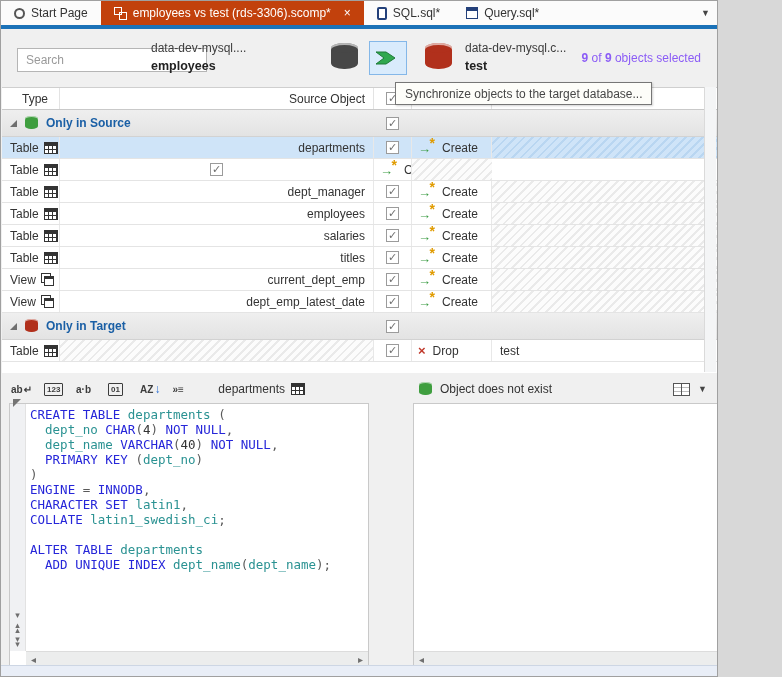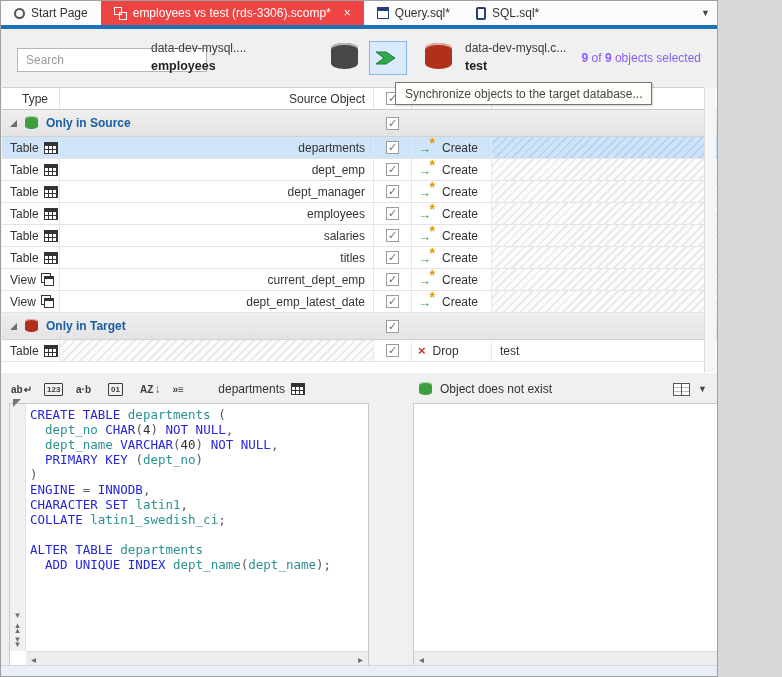--- a/index.html
+++ b/index.html
@@ -4,21 +4,21 @@
 <style>
   html,body{margin:0;padding:0;background:#d8d8d8}
   .app{position:relative;width:718px;height:677px;background:#f0f0f0;
        font-family:"Liberation Sans",sans-serif;font-size:12px;color:#333;
        border:1px solid #a0a0a0;box-sizing:border-box;overflow:hidden}
 
   
   .tabbar{position:absolute;top:0;left:0;right:0;height:24px;background:#fbfbfb;display:flex;align-items:stretch}
   .bluebar{position:absolute;top:24px;left:0;right:0;height:4px;background:#1b72b8}
   .tab{display:flex;align-items:center;gap:6px;padding:0 13px;color:#333;cursor:pointer;white-space:nowrap}
-  .tab.active{background:#ef4444;color:#fff}
+  .tab.active{background:#c2410c;color:#fff}
   .tabclose{margin-left:7px;font-size:12px;line-height:12px}
   .tab-overflow{position:absolute;right:7px;top:7px;font-size:9px;color:#444;cursor:pointer}
   .i-start-page-icon{width:11px;height:11px;border:2px solid #555;border-radius:50%;box-sizing:border-box}
   .i-sql-file-icon{width:10px;height:13px;border:2px solid #23407a;border-radius:2px;box-sizing:border-box;background:#fff}
   .i-query-file-icon{width:12px;height:12px;border:1px solid #23407a;box-sizing:border-box;background:linear-gradient(#23407a 0 3px,#fff 3px)}
   .i-comparison-icon{position:relative;width:13px;height:13px}
   .i-comparison-icon::before{content:"";position:absolute;left:0;top:0;width:6px;height:6px;border:1px solid #fff}
   .i-comparison-icon::after{content:"";position:absolute;right:0;bottom:0;width:6px;height:6px;border:1px solid #fff}
 
   
@@ -143,26 +143,26 @@
         <div class="tab">
           <span class="i-start-page-icon"></span>
           <span class="tablabel">Start Page</span>
         </div>
         <div class="tab active">
           <span class="i-comparison-icon"></span>
           <span class="tablabel">employees vs test (rds-3306).scomp*</span>
           <span class="tabclose">×</span>
         </div>
         <div class="tab">
+          <span class="i-sql-file-icon"></span>
+          <span class="tablabel">SQL.sql*</span>
+        </div>
+        <div class="tab">
           <span class="i-query-file-icon"></span>
           <span class="tablabel">Query.sql*</span>
-        </div>
-        <div class="tab">
-          <span class="i-sql-file-icon"></span>
-          <span class="tablabel">SQL.sql*</span>
         </div>
       </div>
     <span class="tab-overflow">▼</span>
   </div>
   <div class="bluebar"></div>
 
   <div class="toolbar">
     <input class="search" placeholder="Search" style="">
     <div class="srcblock">
       <div class="server">data-dev-mysql....</div>
@@ -223,23 +223,20 @@
               <span class="ast">*</span>
             </span>
             <span class="actlabel">Create</span>
           </div>
           <div class="cell c-tgt hatch-sel" style="border-right: 0px;"></div>
         </div>
         <div class="grow">
           <div class="cell c-type">
             <span class="typelabel">Table</span>
             <span class="tbl-ico"></span>
-          </div>
-          <div class="cell c-src">
-            <span class="srcname">dept_emp</span>
           </div>
           <div class="cell c-chk">
             <span class="checkbox">✓</span>
           </div>
           <div class="cell c-act">
             <span class="create-ico">
               <span class="arr">→</span>
               <span class="ast">*</span>
             </span>
             <span class="actlabel">Create</span>

